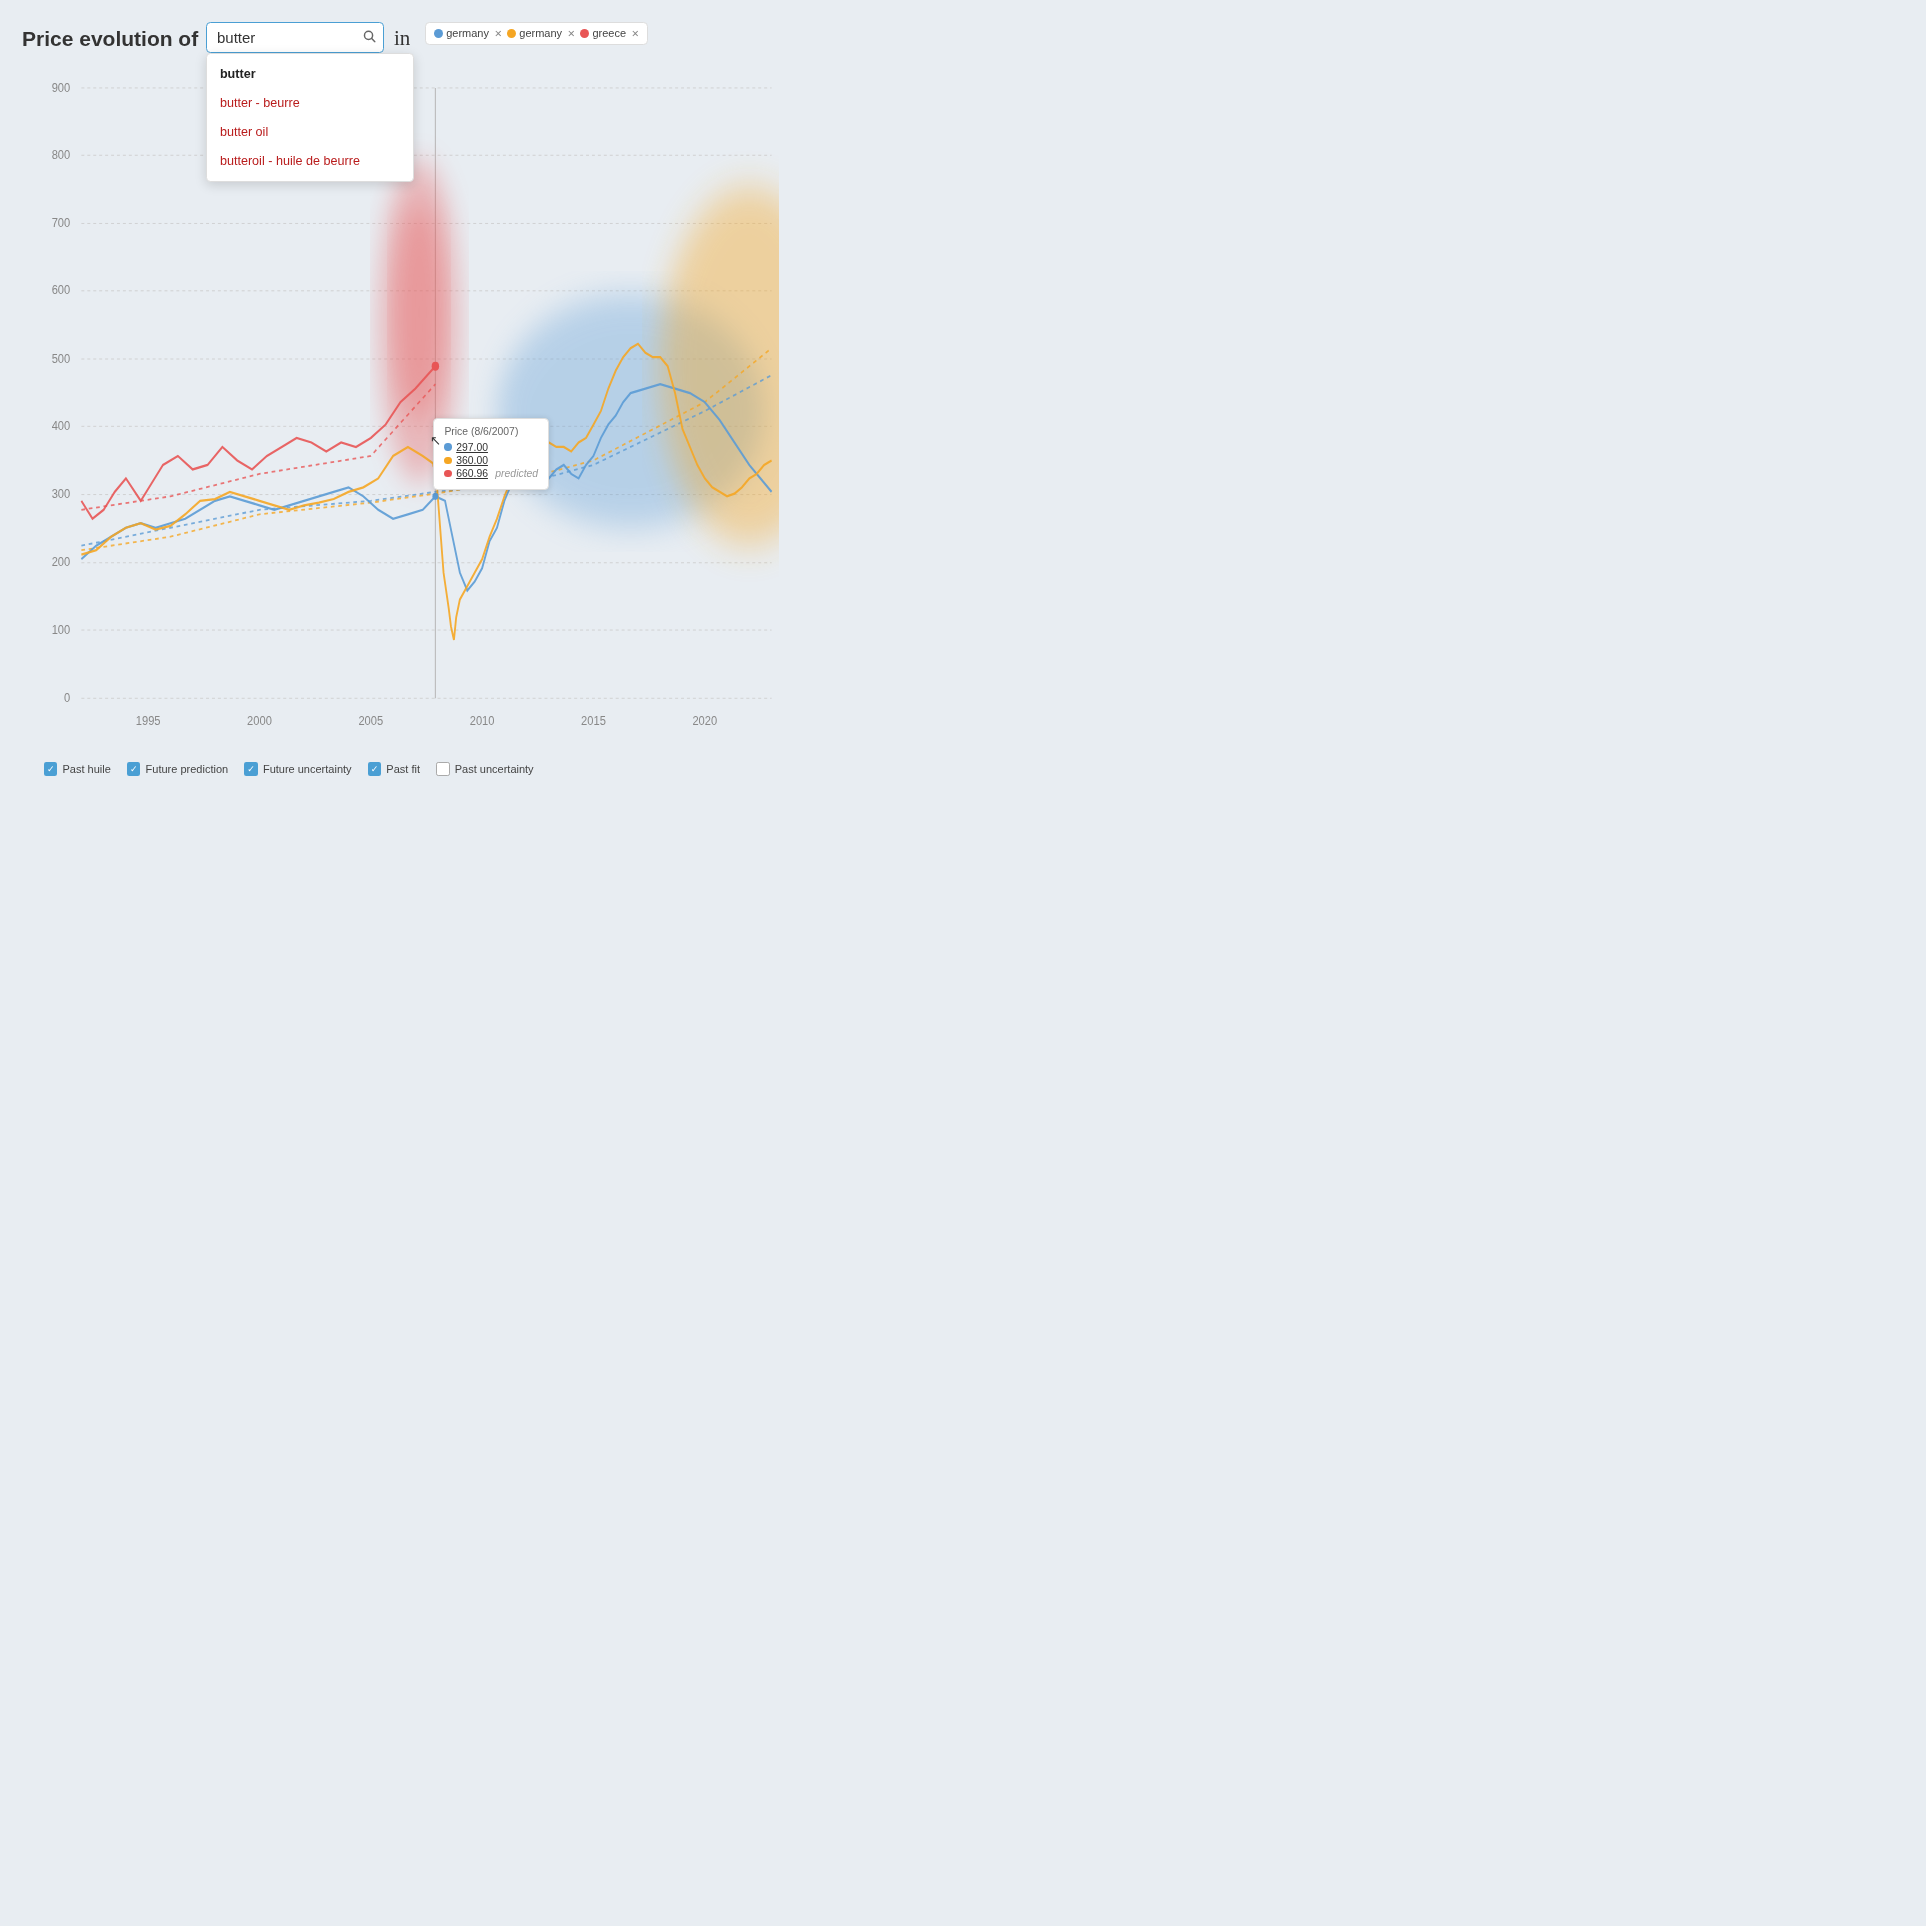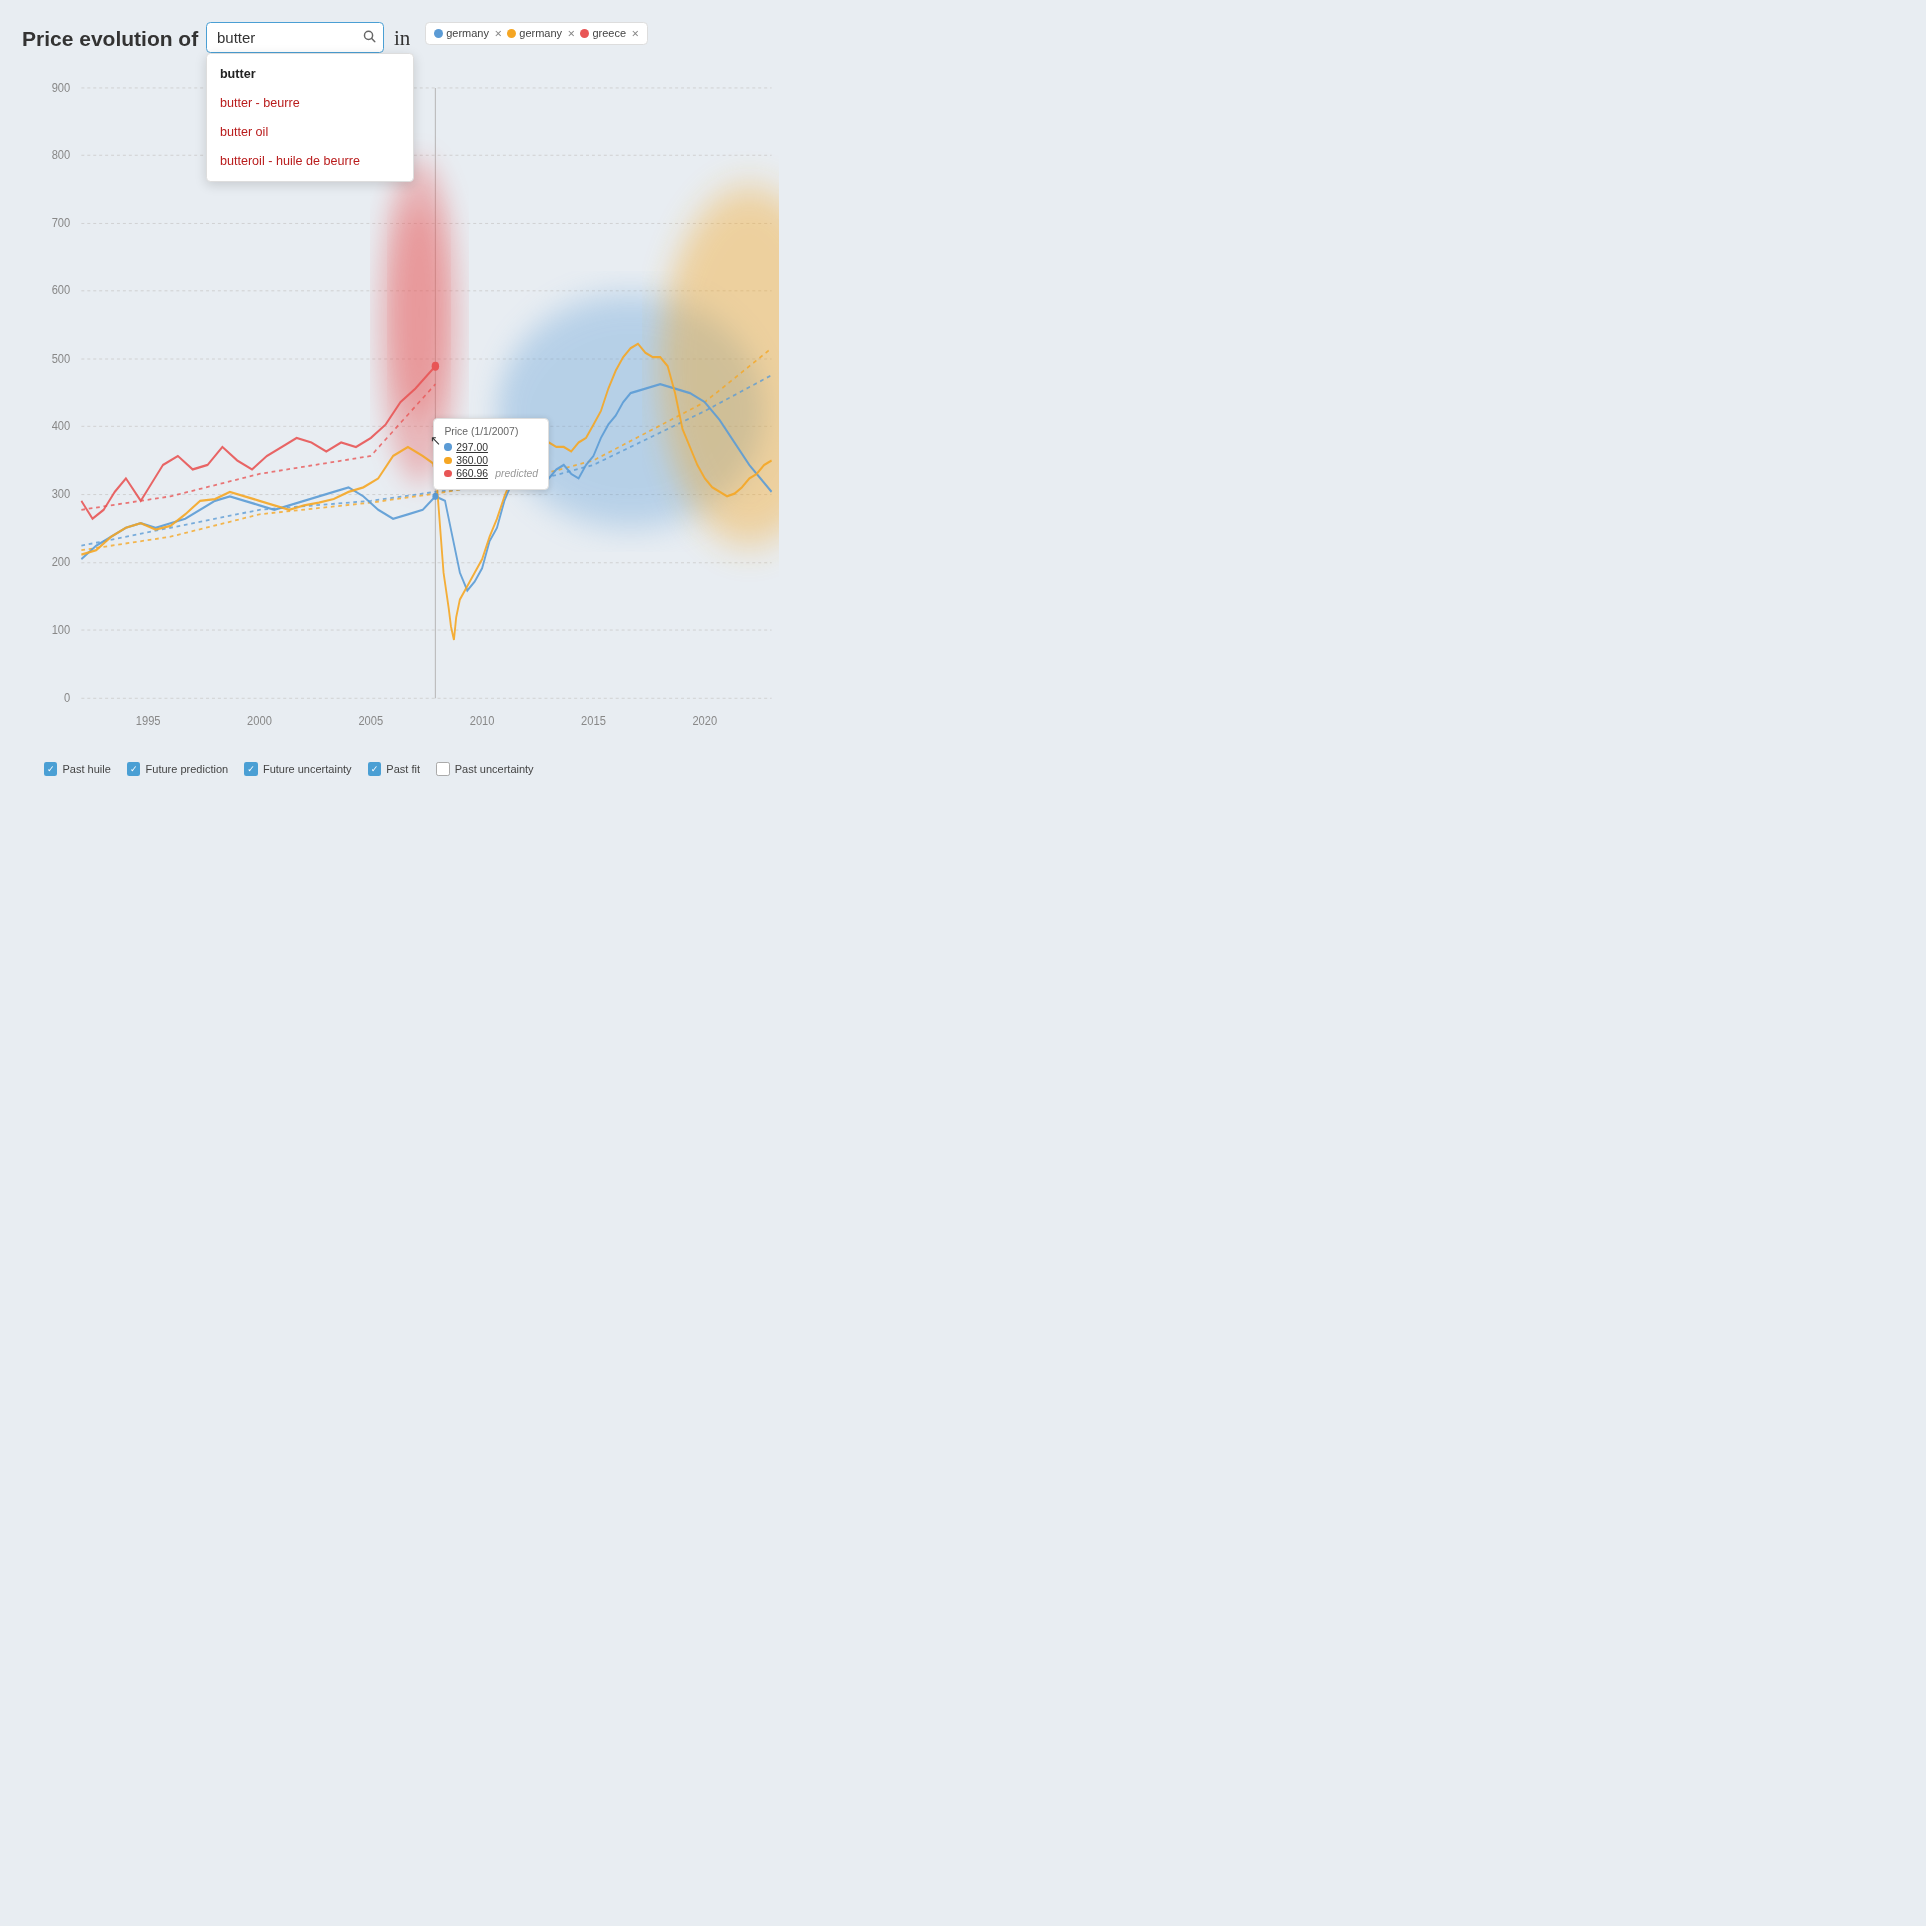--- a/index.html
+++ b/index.html
@@ -351,21 +351,21 @@
         930,465 940,470 950,475 960,472 970,465 980,455 990,450 1000,440 1010,435" fill="none" stroke="#f5a623" stroke-width="2.5" opacity="0.9"></polyline>
 
       <circle cx="557" cy="475" r="4" fill="#5b9bd5"></circle>
       <circle cx="557" cy="440" r="4" fill="#f5a623"></circle>
 
     </svg>
 
     
     <div class="tooltip-box">
       <div class="tooltip-title">
-        <span>Price</span> <span>(1/1/2007)</span>
+        <span>Price</span> <span>(8/6/2007)</span>
       </div>
       <div class="tooltip-row">
         <span class="tooltip-dot" style="background:#5b9bd5;"></span>
         <span class="tooltip-val">297.00</span>
       </div>
       <div class="tooltip-row">
         <span class="tooltip-dot" style="background:#f5a623;"></span>
         <span class="tooltip-val">360.00</span>
       </div>
       <div class="tooltip-row">

